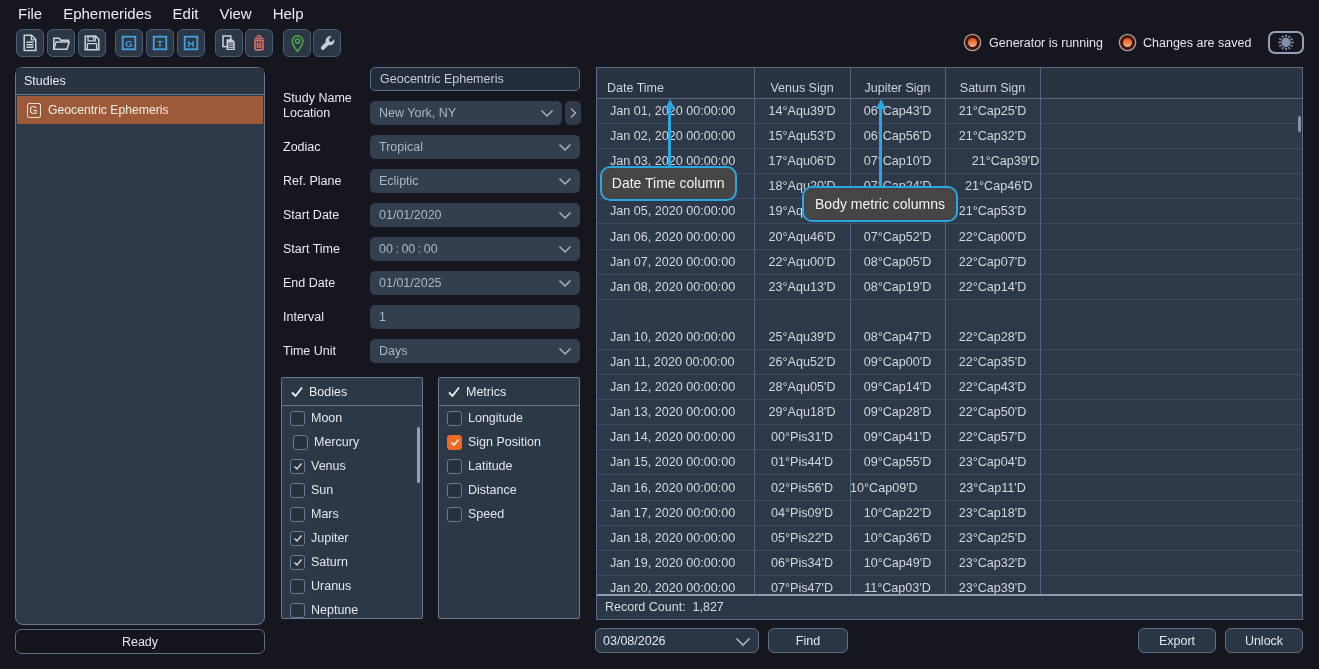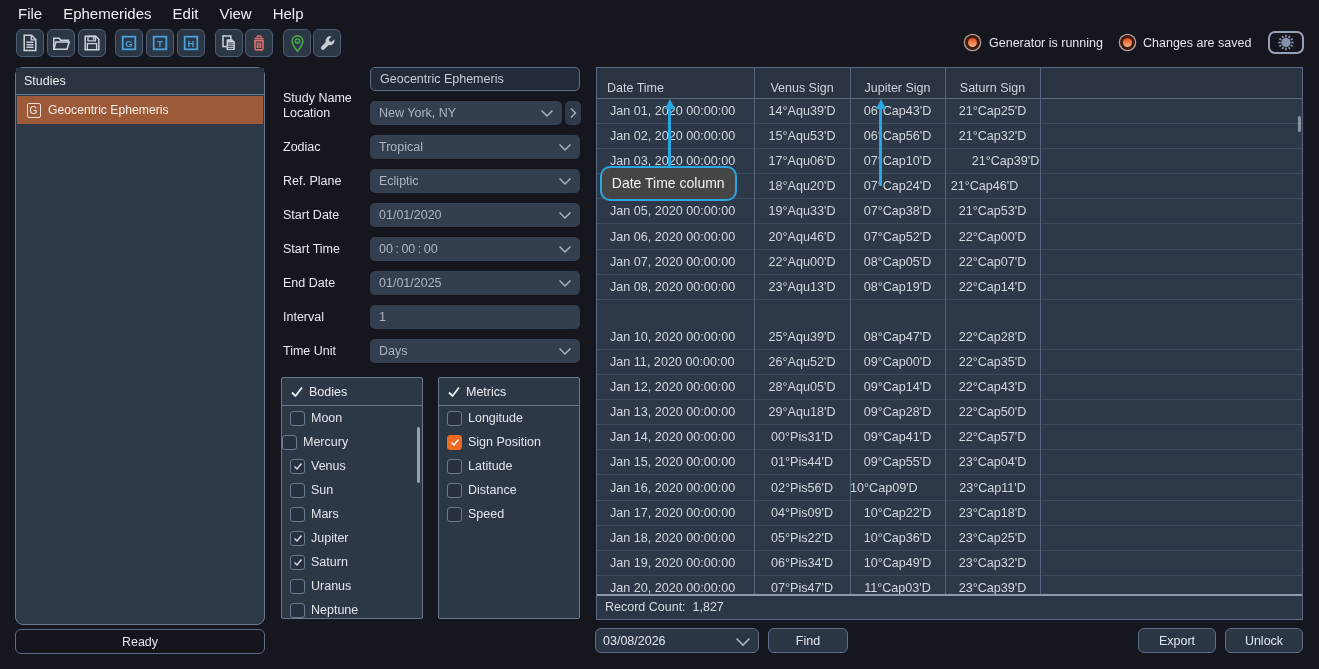--- a/index.html
+++ b/index.html
@@ -207,21 +207,21 @@
       <div class="lhdr">
         <svg style="margin-left:8px;" width="14" height="12" viewBox="0 0 14 12">
           <path d="M2 6.5 L5.5 10 L12 1.5" stroke="#eef1f4" stroke-width="1.8" fill="none"></path>
         </svg>
         <span style="margin-left:5px;">Bodies</span>
       </div>
       <div class="lrow" style="padding-left:8px;">
         <span class="cbx"></span>
         <span style="margin-left:6px;">Moon</span>
       </div>
-      <div class="lrow" style="padding-left:0;">
+      <div class="lrow" style="padding-left:11px;">
         <span class="cbx"></span>
         <span style="margin-left:6px;">Mercury</span>
       </div>
       <div class="lrow" style="padding-left:8px;">
         <span class="cbx">
           <svg width="10" height="9" viewBox="0 0 10 9">
             <path d="M1.5 4.5 L4 7 L8.5 1.5" stroke="#d9dde3" stroke-width="1.4" fill="none"></path>
           </svg>
         </span>
         <span style="margin-left:6px;">Venus</span>
@@ -315,21 +315,21 @@
       <div class="trow" style="top:81.2px; height:25.1px;">
         <div class="td" style="left:13px; top:0;">Jan 03, 2020 00:00:00</div>
         <div class="td" style="left:157px; width:96px; text-align:center;">17°Aqu06'D</div>
         <div class="td" style="left:253px; width:95px; text-align:center;">07°Cap10'D</div>
         <div class="td" style="left:348px; width:95px; text-align:center;margin-left:13px;">21°Cap39'D</div>
       </div>
       <div class="trow" style="top:106.30000000000001px; height:25.1px;">
         <div class="td" style="left:13px; top:0;">Jan 04, 2020 00:00:00</div>
         <div class="td" style="left:157px; width:96px; text-align:center;">18°Aqu20'D</div>
         <div class="td" style="left:253px; width:95px; text-align:center;">07°Cap24'D</div>
-        <div class="td" style="left:340px; width:95px; text-align:center;">21°Cap46'D</div>
+        <div class="td" style="left:368px; width:95px; text-align:left;">21°Cap46'D</div>
       </div>
       <div class="trow" style="top:131.4px; height:25.1px;">
         <div class="td" style="left:13px; top:0;">Jan 05, 2020 00:00:00</div>
         <div class="td" style="left:157px; width:96px; text-align:center;">19°Aqu33'D</div>
         <div class="td" style="left:253px; width:95px; text-align:center;">07°Cap38'D</div>
         <div class="td" style="left:348px; width:95px; text-align:center;">21°Cap53'D</div>
       </div>
       <div class="trow" style="top:156.5px; height:25.1px;">
         <div class="td" style="left:13px; top:0;">Jan 06, 2020 00:00:00</div>
         <div class="td" style="left:157px; width:96px; text-align:center;">20°Aqu46'D</div>
@@ -429,13 +429,14 @@
   </div>
   <div class="bbtn" style="left:768px; width:80px;">Find</div>
   <div class="bbtn" style="left:1138px; width:78px;">Export</div>
   <div class="bbtn" style="left:1225px; width:78px;">Unlock</div>
 
  <div class="arrowshaft" style="left:668px; top:106px; height:60px;"></div>
  <div class="arrowhead" style="left:664.5px; top:98.5px;"></div>
  <div class="callout" style="left:600px; top:165.5px; width:136.5px; height:35.5px;">Date Time column</div>
  <div class="arrowshaft" style="left:879px; top:106px; height:80px;"></div>
  <div class="arrowhead" style="left:875.5px; top:98.5px;"></div>
+ <div class="callout" style="left:802px; top:185.5px; width:156px; height:36px;">Body metric columns</div>
   </div>
 
 </body></html>

